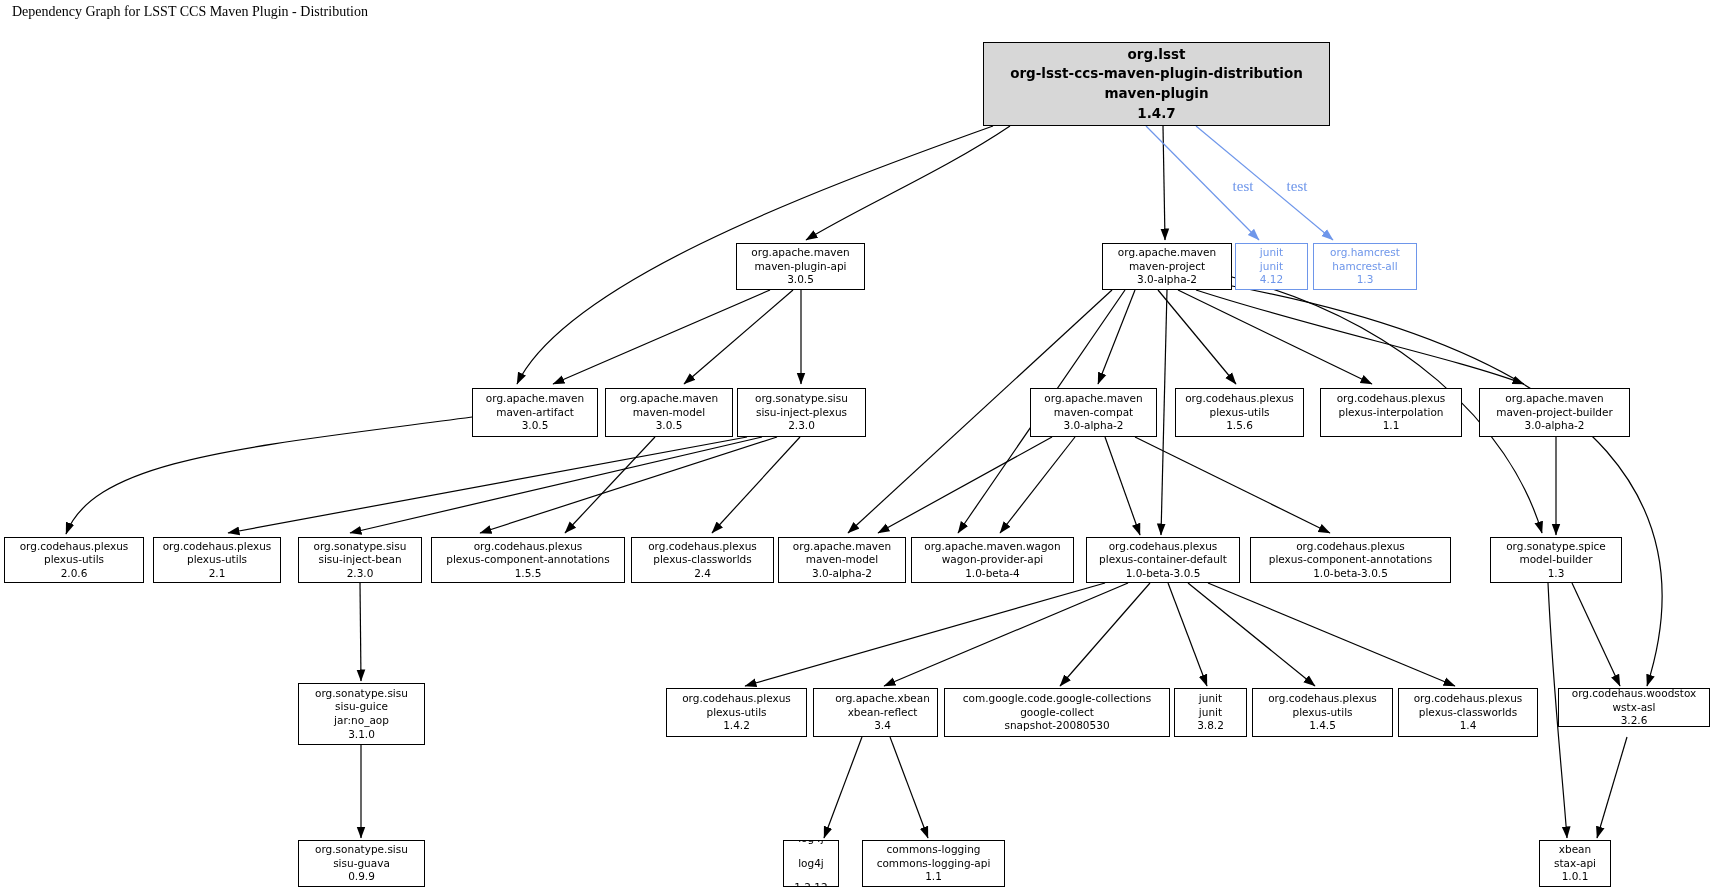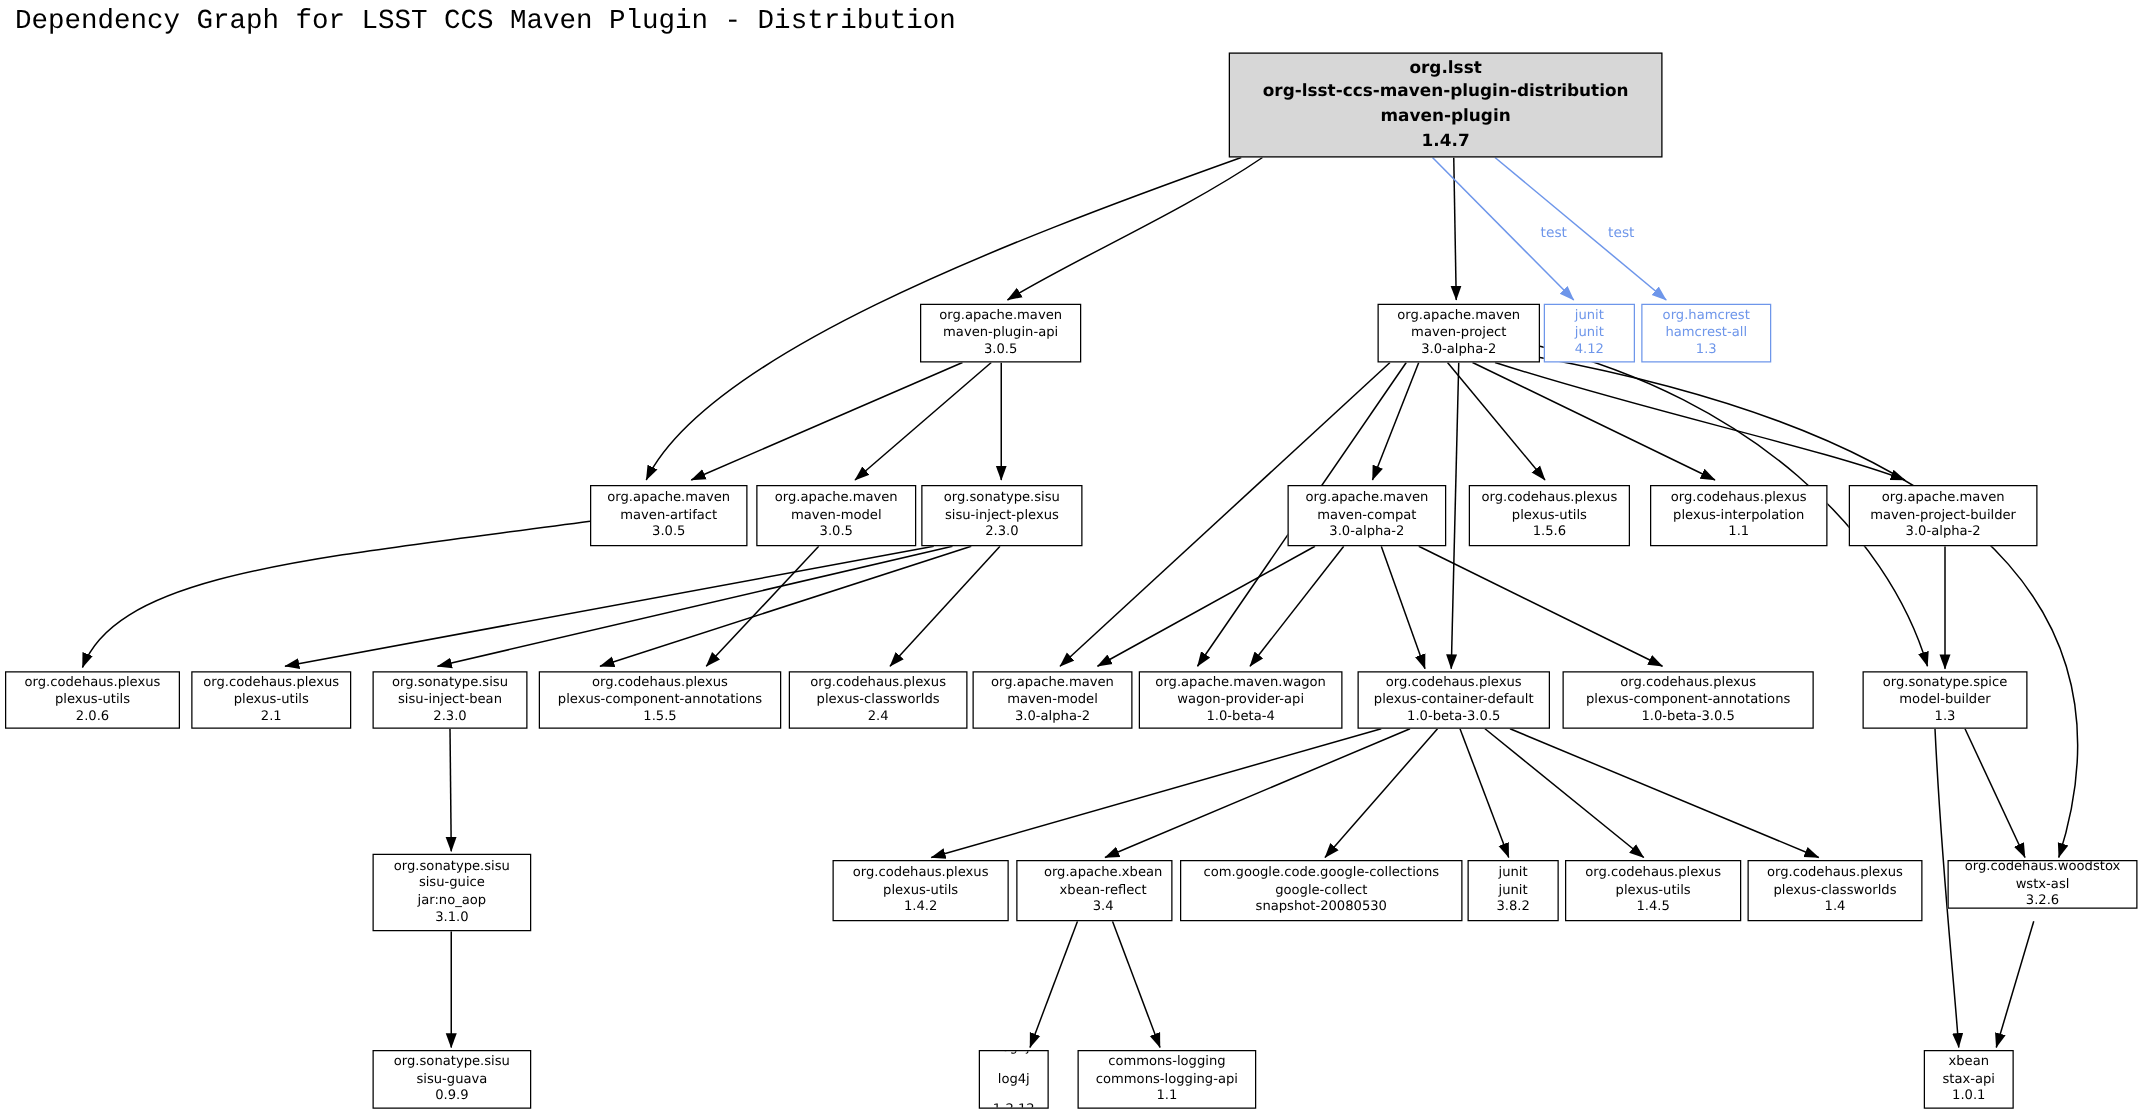--- a/index.html
+++ b/index.html
@@ -1,26 +1,26 @@
 <!DOCTYPE html>
 <html><head>
 <meta charset="utf-8">
 <style>
   html,body{margin:0;padding:0;background:#ffffff;}
   body{position:relative;width:1723px;height:893px;overflow:hidden;
        font-family:"DejaVu Sans",sans-serif;}
   #edge-layer{position:absolute;left:0;top:0;width:1723px;height:893px;}
-  #page-title{position:absolute;left:12px;top:4px;font-family:Liberation Mono, monospace;
-       font-size:22px;color:#000;white-space:nowrap;}
+  #page-title{position:absolute;left:12px;top:4px;font-family:Liberation Serif, serif;
+       font-size:14px;color:#000;white-space:nowrap;}
   .node{position:absolute;box-sizing:border-box;background:#fff;border:1.5px solid #000;
         display:flex;flex-direction:column;justify-content:center;align-items:center;
         text-align:center;font-size:10.5px;line-height:1.3;color:#000;white-space:nowrap;overflow:hidden;}
   .node.root{background:#d7d7d7;font-weight:bold;font-size:13.5px;line-height:1.45;}
   .node.test{border-color:#6e96ea;color:#6e96ea;}
-  .edge-label{position:absolute;font-size:11px;color:#6e96ea;transform:translate(-50%,-50%);white-space:nowrap;}
+  .edge-label{position:absolute;font-size:15px;color:#6e96ea;transform:translate(-50%,-50%);white-space:nowrap;font-family:Liberation Serif, serif;}
 </style>
 </head>
 <body>
 
 <svg id="edge-layer" viewBox="0 0 1723 893" xmlns="http://www.w3.org/2000/svg">
   <defs>
     <marker id="arrow-black" markerUnits="userSpaceOnUse" markerWidth="13" markerHeight="10" refX="11.5" refY="5" orient="auto">
       <path d="M0,0.6 L12,5 L0,9.4 z" fill="#000000"></path>
     </marker>
     <marker id="arrow-blue" markerUnits="userSpaceOnUse" markerWidth="13" markerHeight="10" refX="11.5" refY="5" orient="auto">

